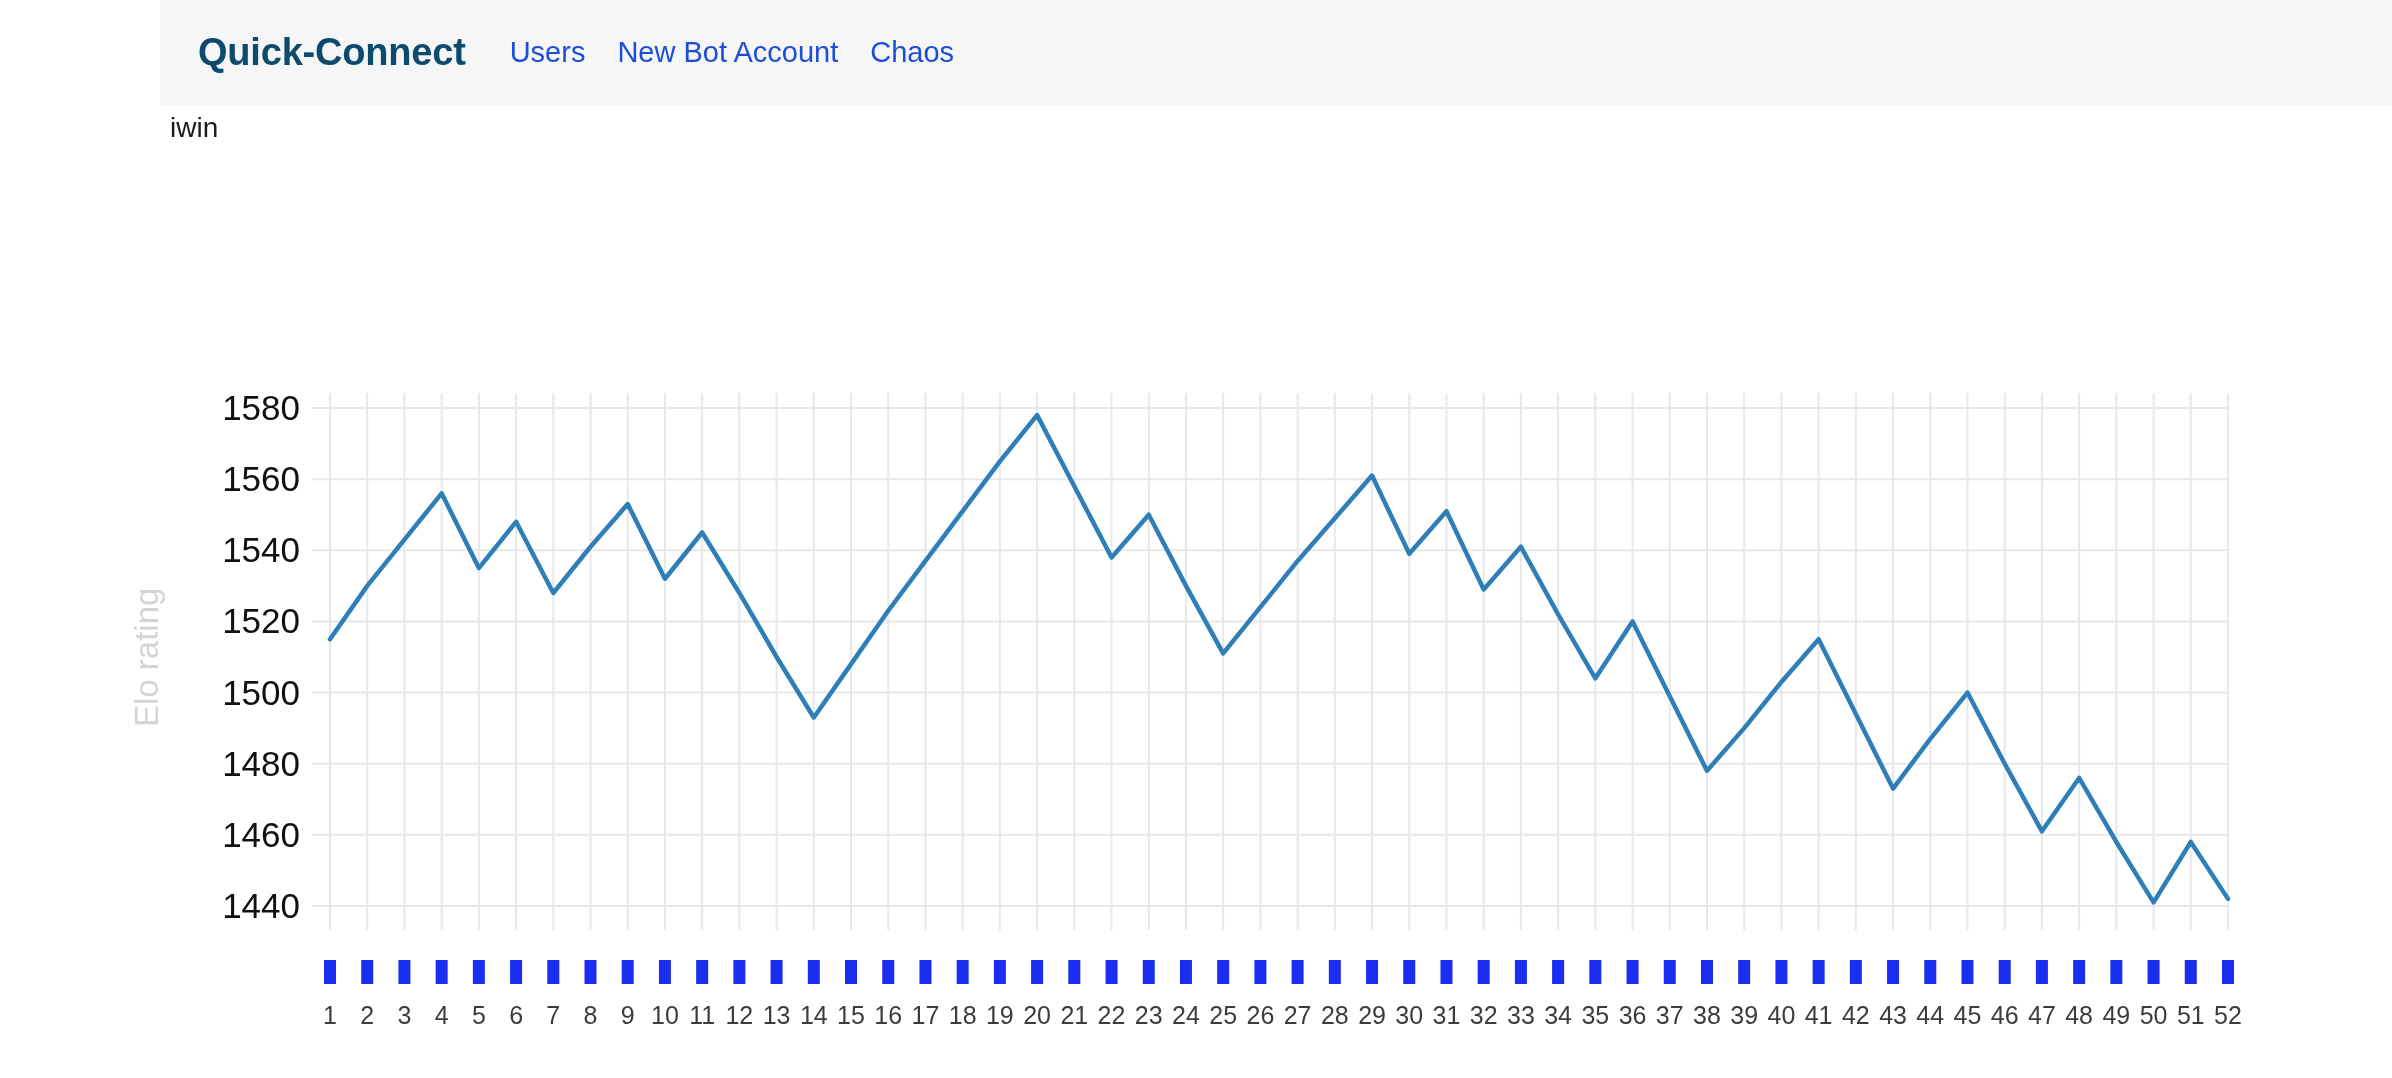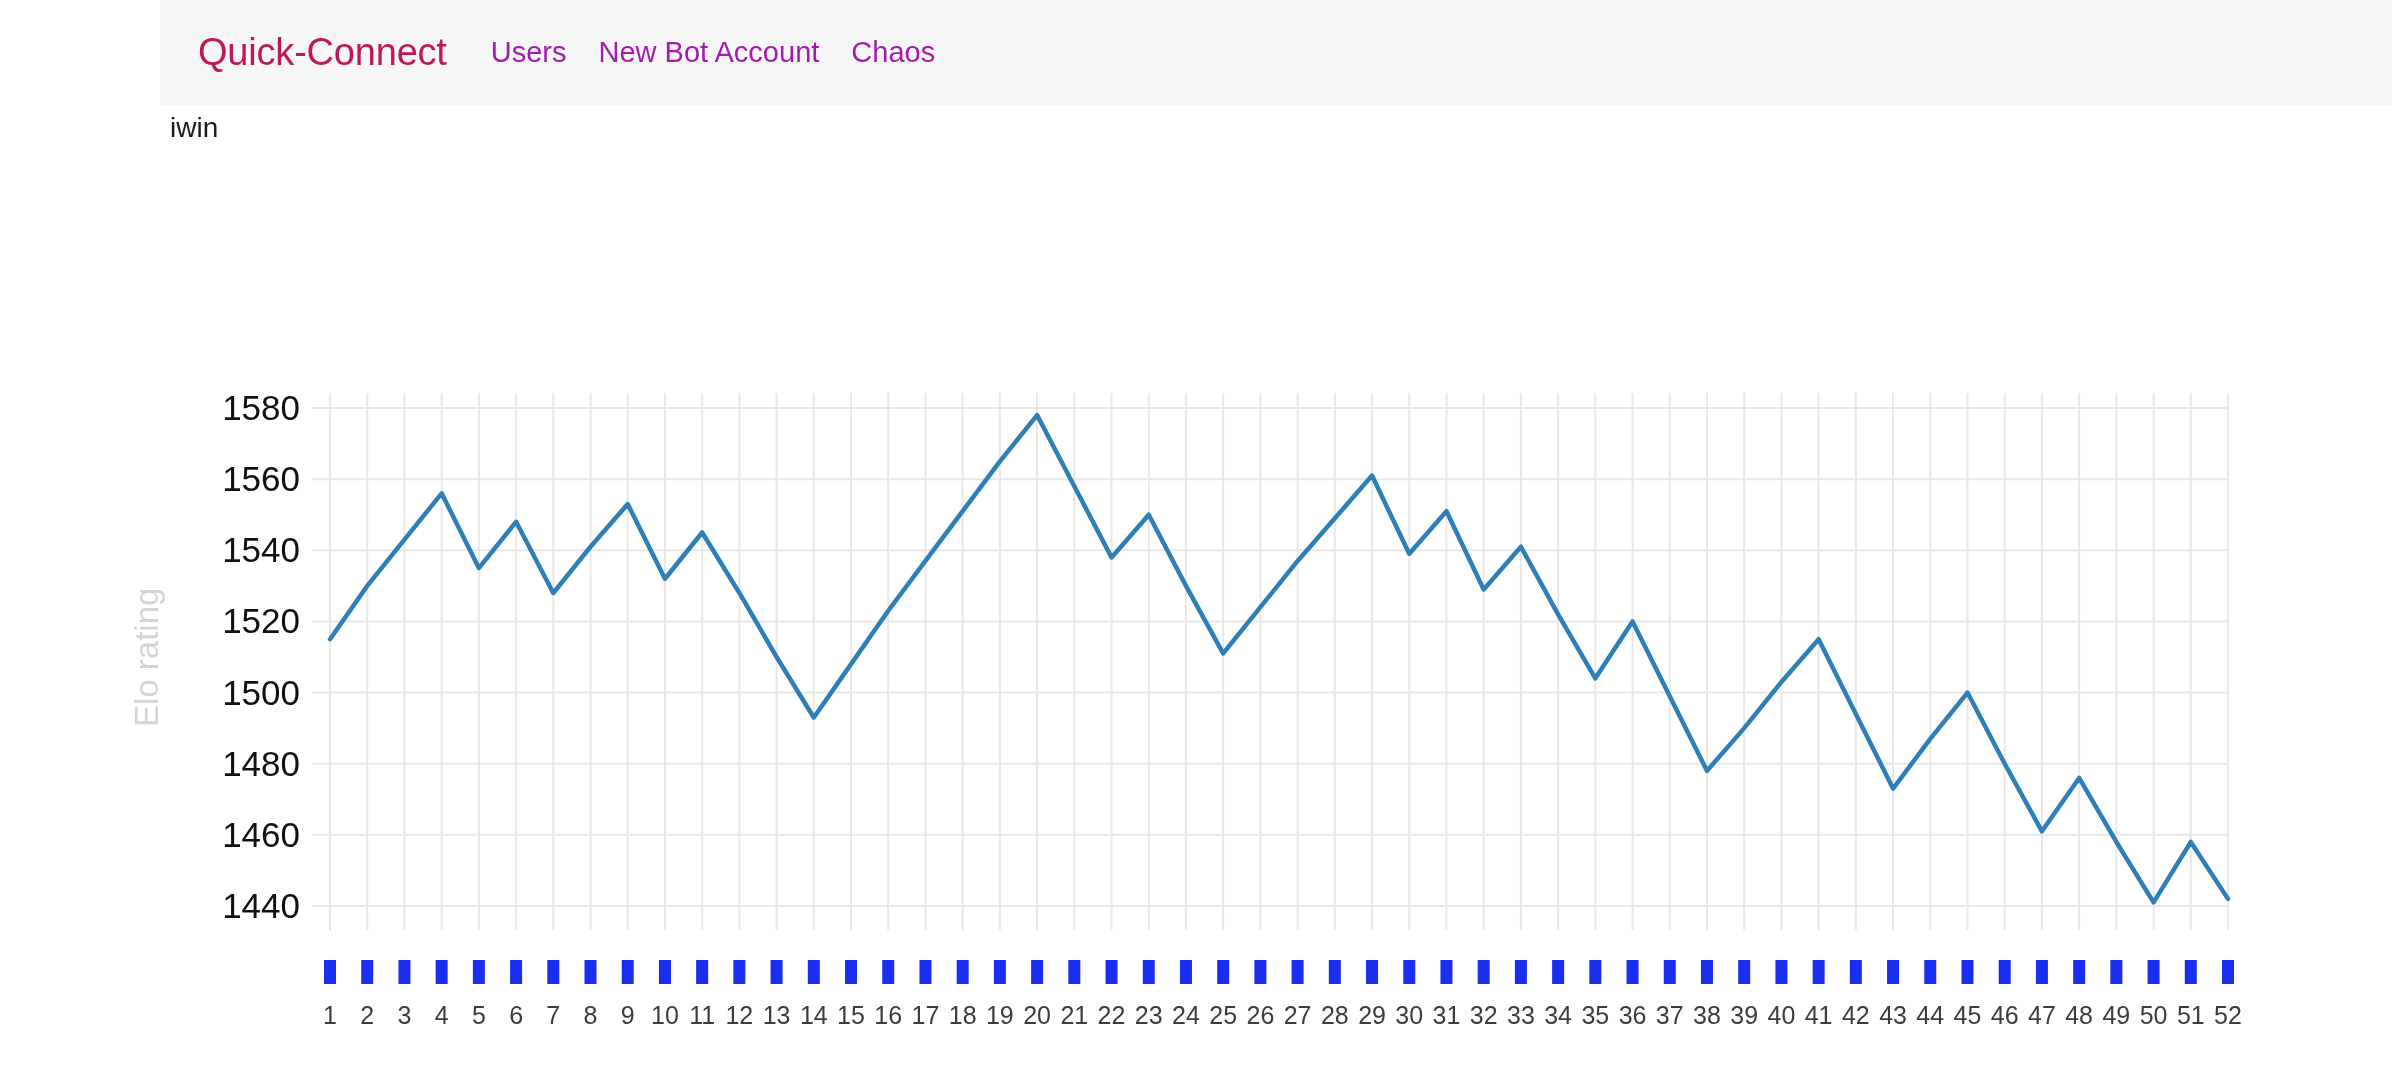--- a/index.html
+++ b/index.html
@@ -17,34 +17,34 @@
     position: absolute;
     left: 160px; top: 0;
     width: 2232px; height: 105px;
     background: #f6f6f6;
     display: flex;
     align-items: center;
     padding-left: 38px;
   }
   .brand {
     font-size: 38px;
-    color: #be185d;
-    font-weight: 400;
+    color: #0c4a6e;
+    font-weight: 700;
     letter-spacing: -0.2px;
     white-space: nowrap;
   }
   .nav-links {
     display: flex;
     align-items: center;
     margin-left: 44px;
     gap: 32px;
   }
   .nav-link {
     font-size: 29px;
-    color: #a21caf;
+    color: #1d4ed8;
     text-decoration: none;
     white-space: nowrap;
     cursor: pointer;
   }
 
   
   .username {
     position: absolute;
     left: 170px; top: 112px;
     font-size: 28px;

